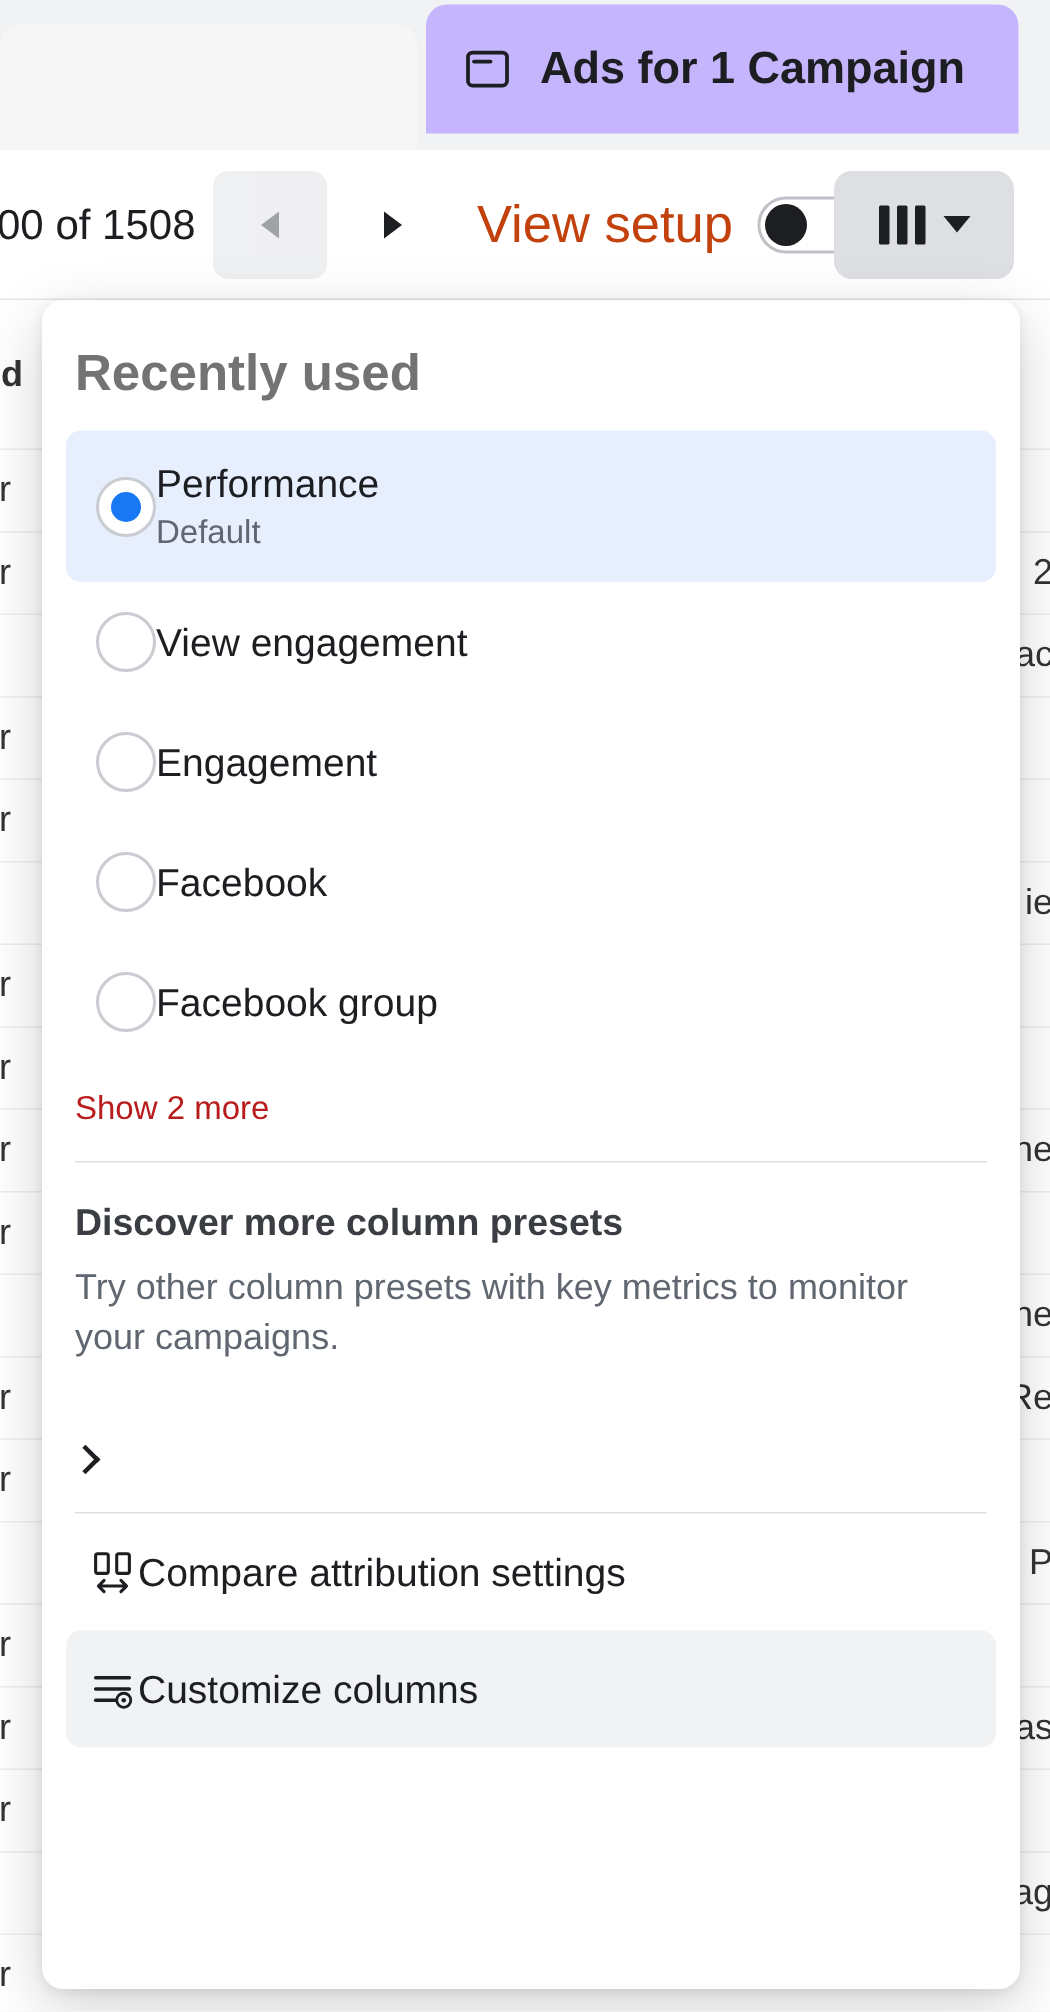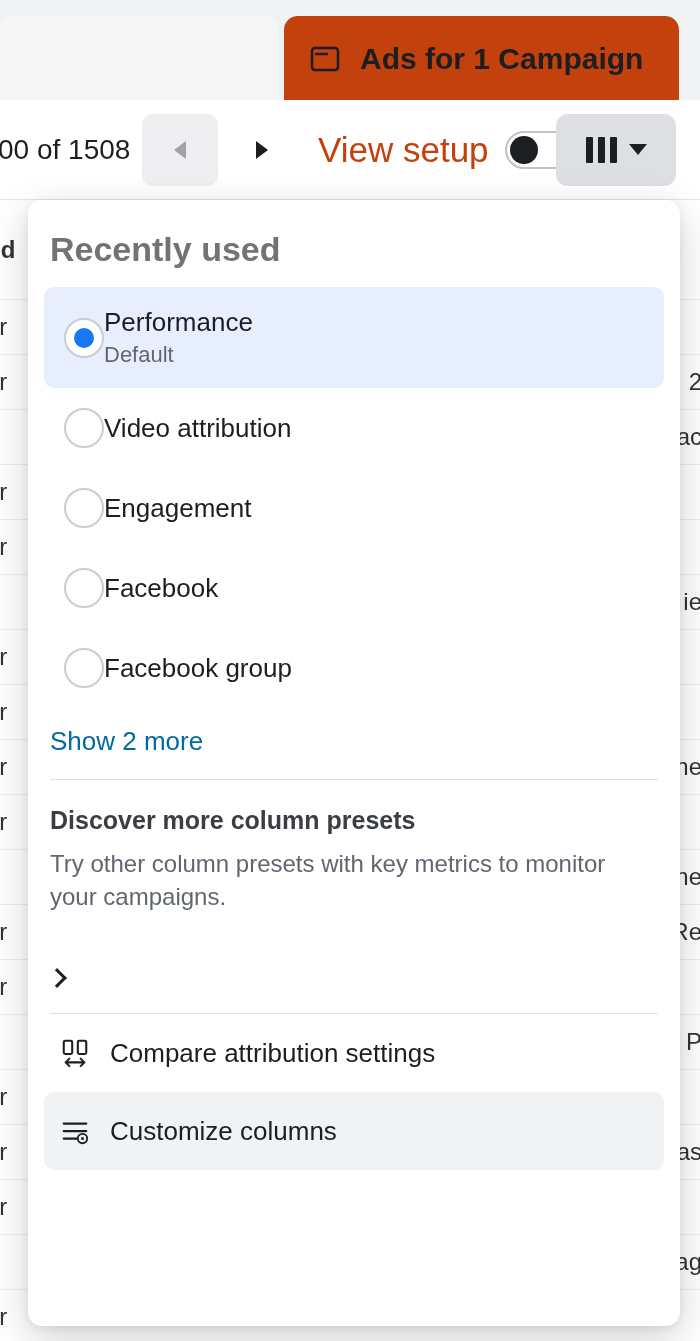--- a/index.html
+++ b/index.html
@@ -13,24 +13,24 @@
 
   
   .top-area {
     position: relative;
     height: 100px;
     background: #f1f2f3;
     width: 100%;
   }
   .tab {
     position: absolute;
-    top: 16px;
+    top: 3px;
     left: 284px;
     height: 86px;
-    background: #c2410c;
+    background: #c4b5fd;
     border-radius: 14px 14px 0 0;
     display: flex;
     align-items: center;
     gap: 18px;
     padding: 0 36px 0 24px;
   }
   .tab-icon {
     width: 34px; height: 34px;
     display:flex; align-items:center; justify-content:center;
   }
@@ -144,38 +144,38 @@
   .radio {
     width:40px; height:40px; border-radius:50%; border:2px solid #c9ccd1; background:#fff;
     display:flex; align-items:center; justify-content:center; flex:0 0 40px;
   }
   .radio.checked { border-color:#c9ccd1; }
   .radio .dot { width:20px; height:20px; border-radius:50%; background:#1877f2; }
   .option-labels { display:flex; flex-direction:column; gap:4px; }
   .option-label { font-size:26px; color:#1c1e21; }
   .option-sub { font-size:22px; color:#606770; }
 
-  .show-more { font-size:26px; color:#0369a1; padding: 18px 6px 22px 6px; cursor:pointer; }
+  .show-more { font-size:22px; color:#b91c1c; padding: 18px 6px 22px 6px; cursor:pointer; }
 
   .divider { border:none; border-top:1px solid #dddfe2; margin: 0 6px; }
 
   .discover { padding: 26px 6px 28px 6px; display:flex; align-items:flex-start; gap:12px; cursor:pointer;flex-direction:column; }
   .discover-text { flex:1; }
   .discover-title { font-size:25px; font-weight:700; color:#3a3d41; margin-bottom:12px; }
   .discover-desc { font-size:24px; color:#606770; line-height:1.38; }
   .chevron-right {
     flex:0 0 auto;
     margin-top:46px;
     width:14px; height:14px;
     border-top:3px solid #1c1e21; border-right:3px solid #1c1e21;
     transform: rotate(45deg);
   }
 
   .action-row {
-    display:flex; align-items:center; gap:18px;
+    display:flex; align-items:center; 
     padding: 22px 14px; border-radius:10px; cursor:pointer;
     font-size:26px; color:#1c1e21;
   }
   .action-row.highlight { background:#f1f2f4;padding-left:14px; }
   .action-icon { width:34px; height:34px; display:flex; align-items:center; justify-content:center; flex:0 0 34px; }
 </style>
 </head>
 <body>
 
 <div class="top-area">
@@ -297,21 +297,21 @@
             <div class="dot"></div>
           </div>
           <div class="option-labels">
             <div class="option-label">Performance</div>
             <div class="option-sub">Default</div>
           </div>
         </div>
         <div class="option">
           <div class="radio"></div>
           <div class="option-labels">
-            <div class="option-label">Video attribution</div>
+            <div class="option-label">View engagement</div>
           </div>
         </div>
         <div class="option">
           <div class="radio"></div>
           <div class="option-labels">
             <div class="option-label">Engagement</div>
           </div>
         </div>
         <div class="option">
           <div class="radio"></div>

